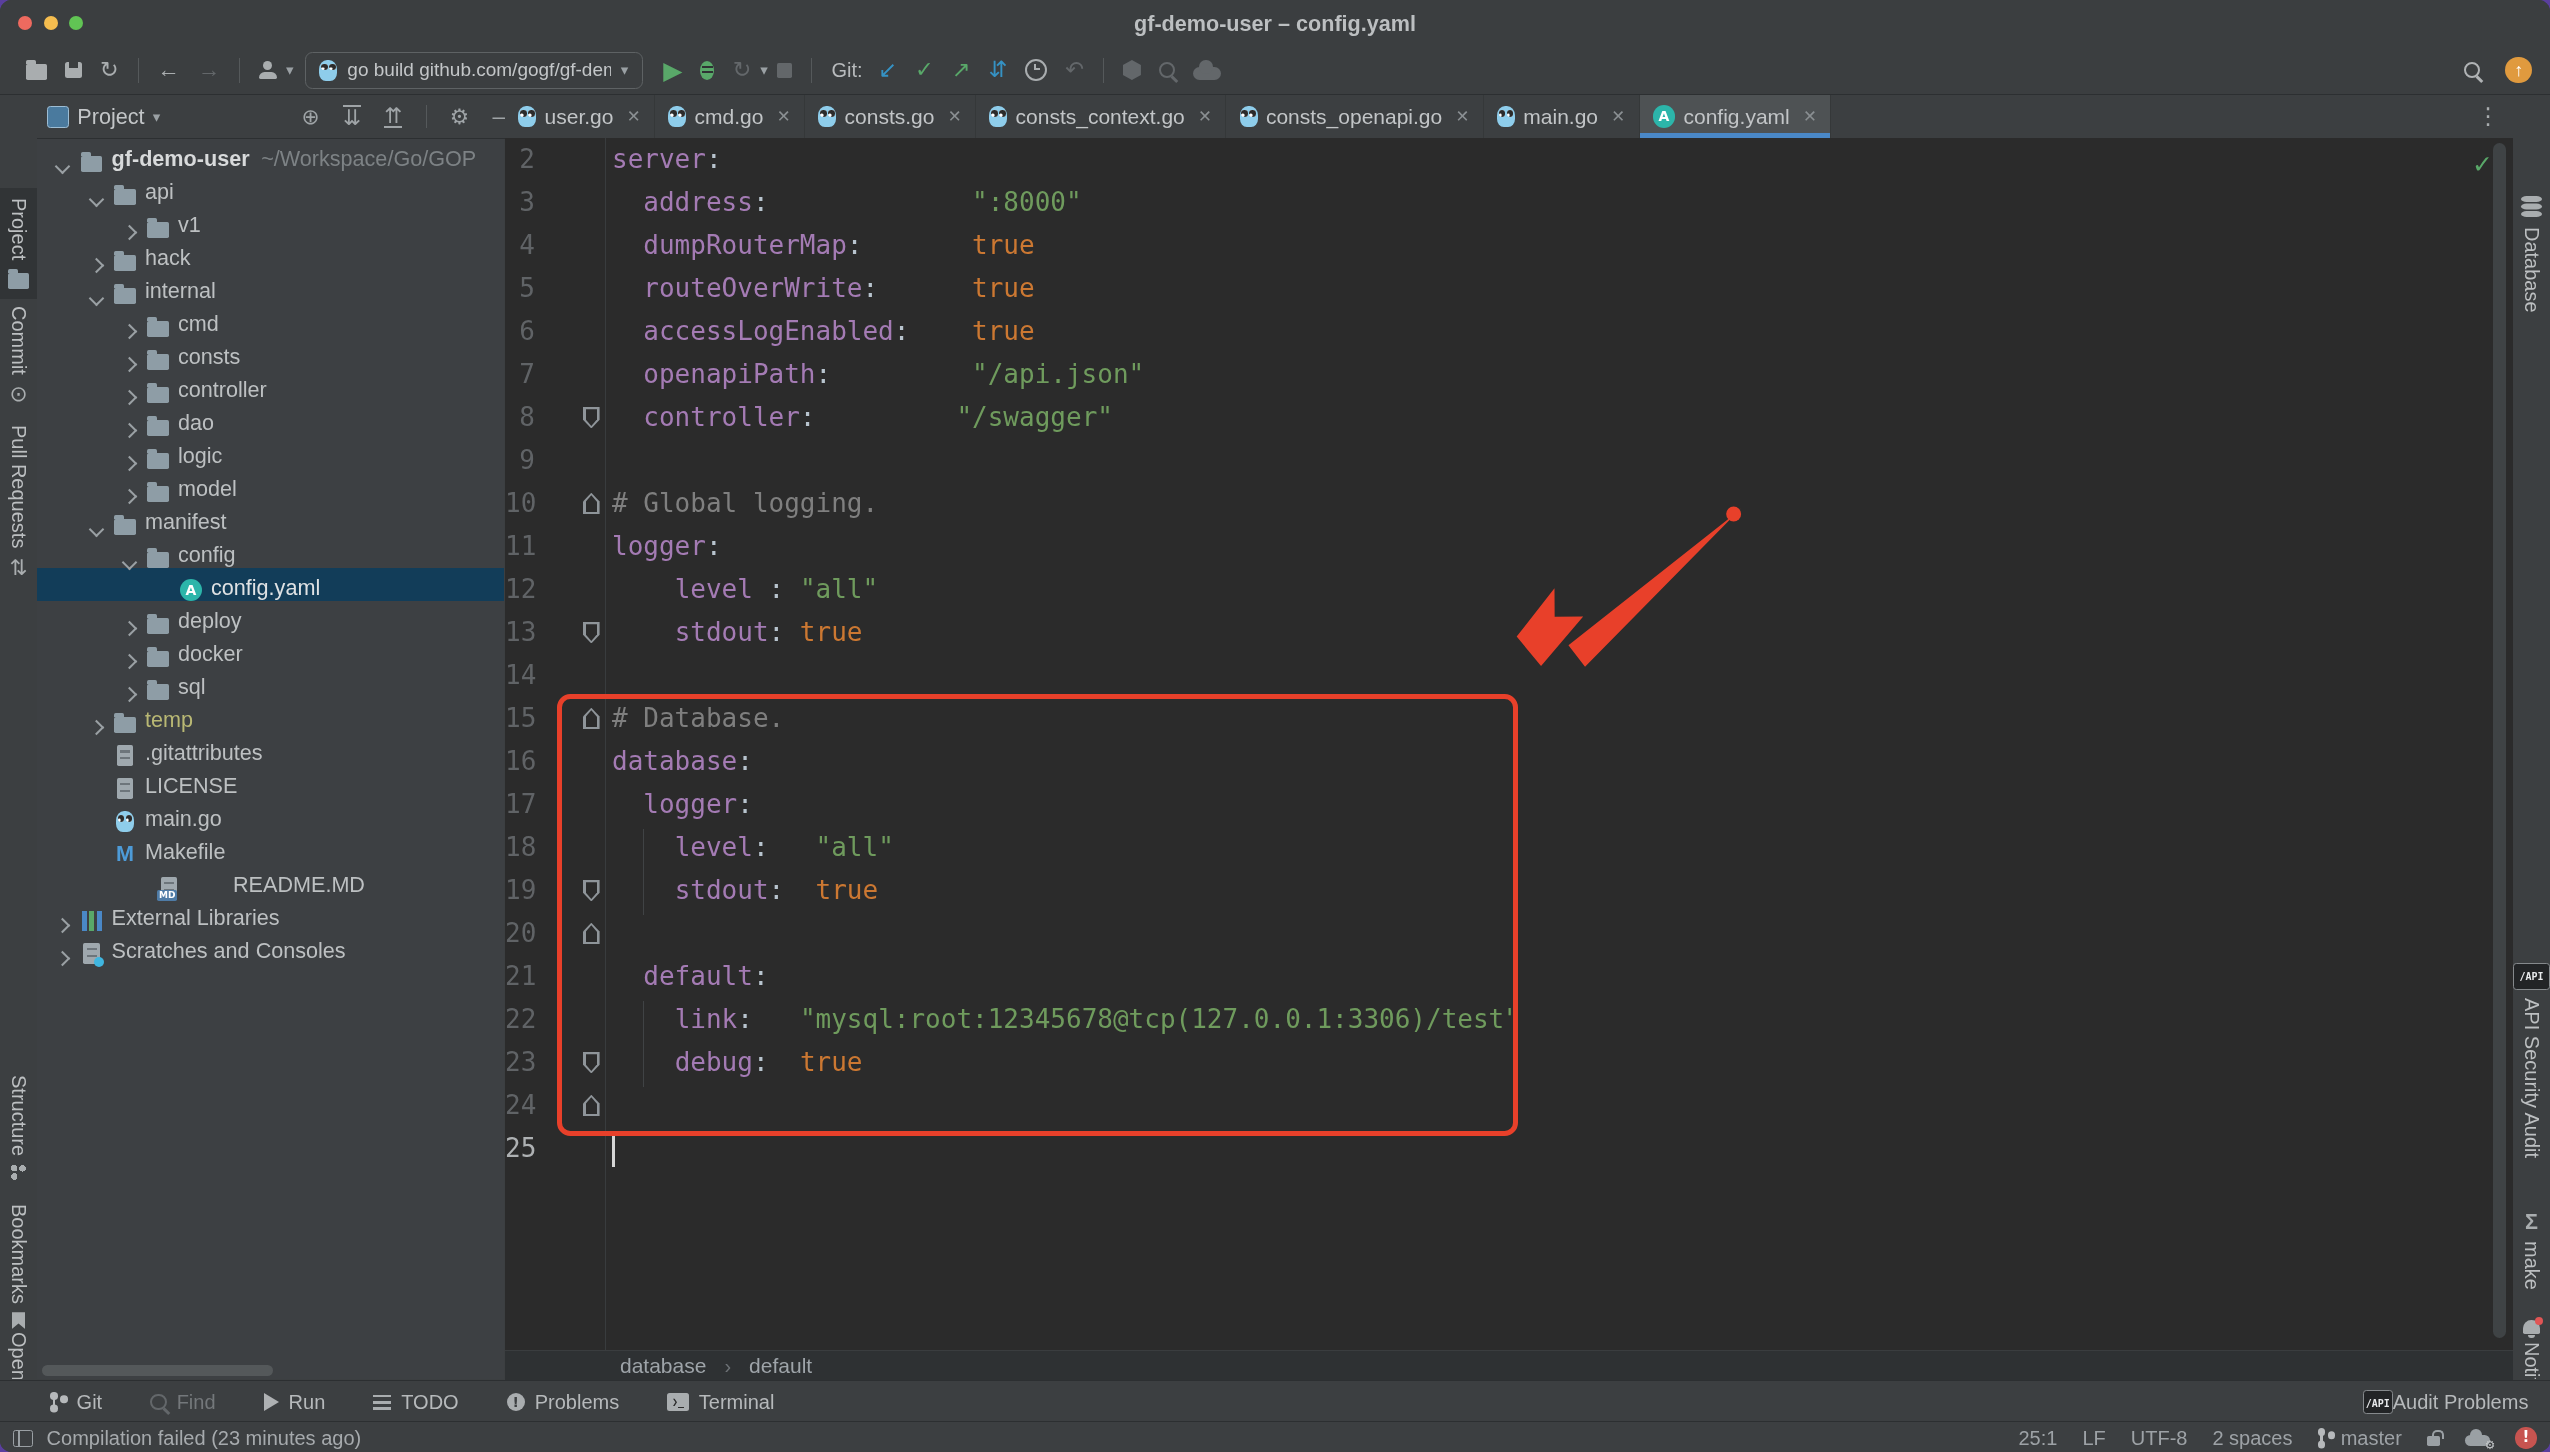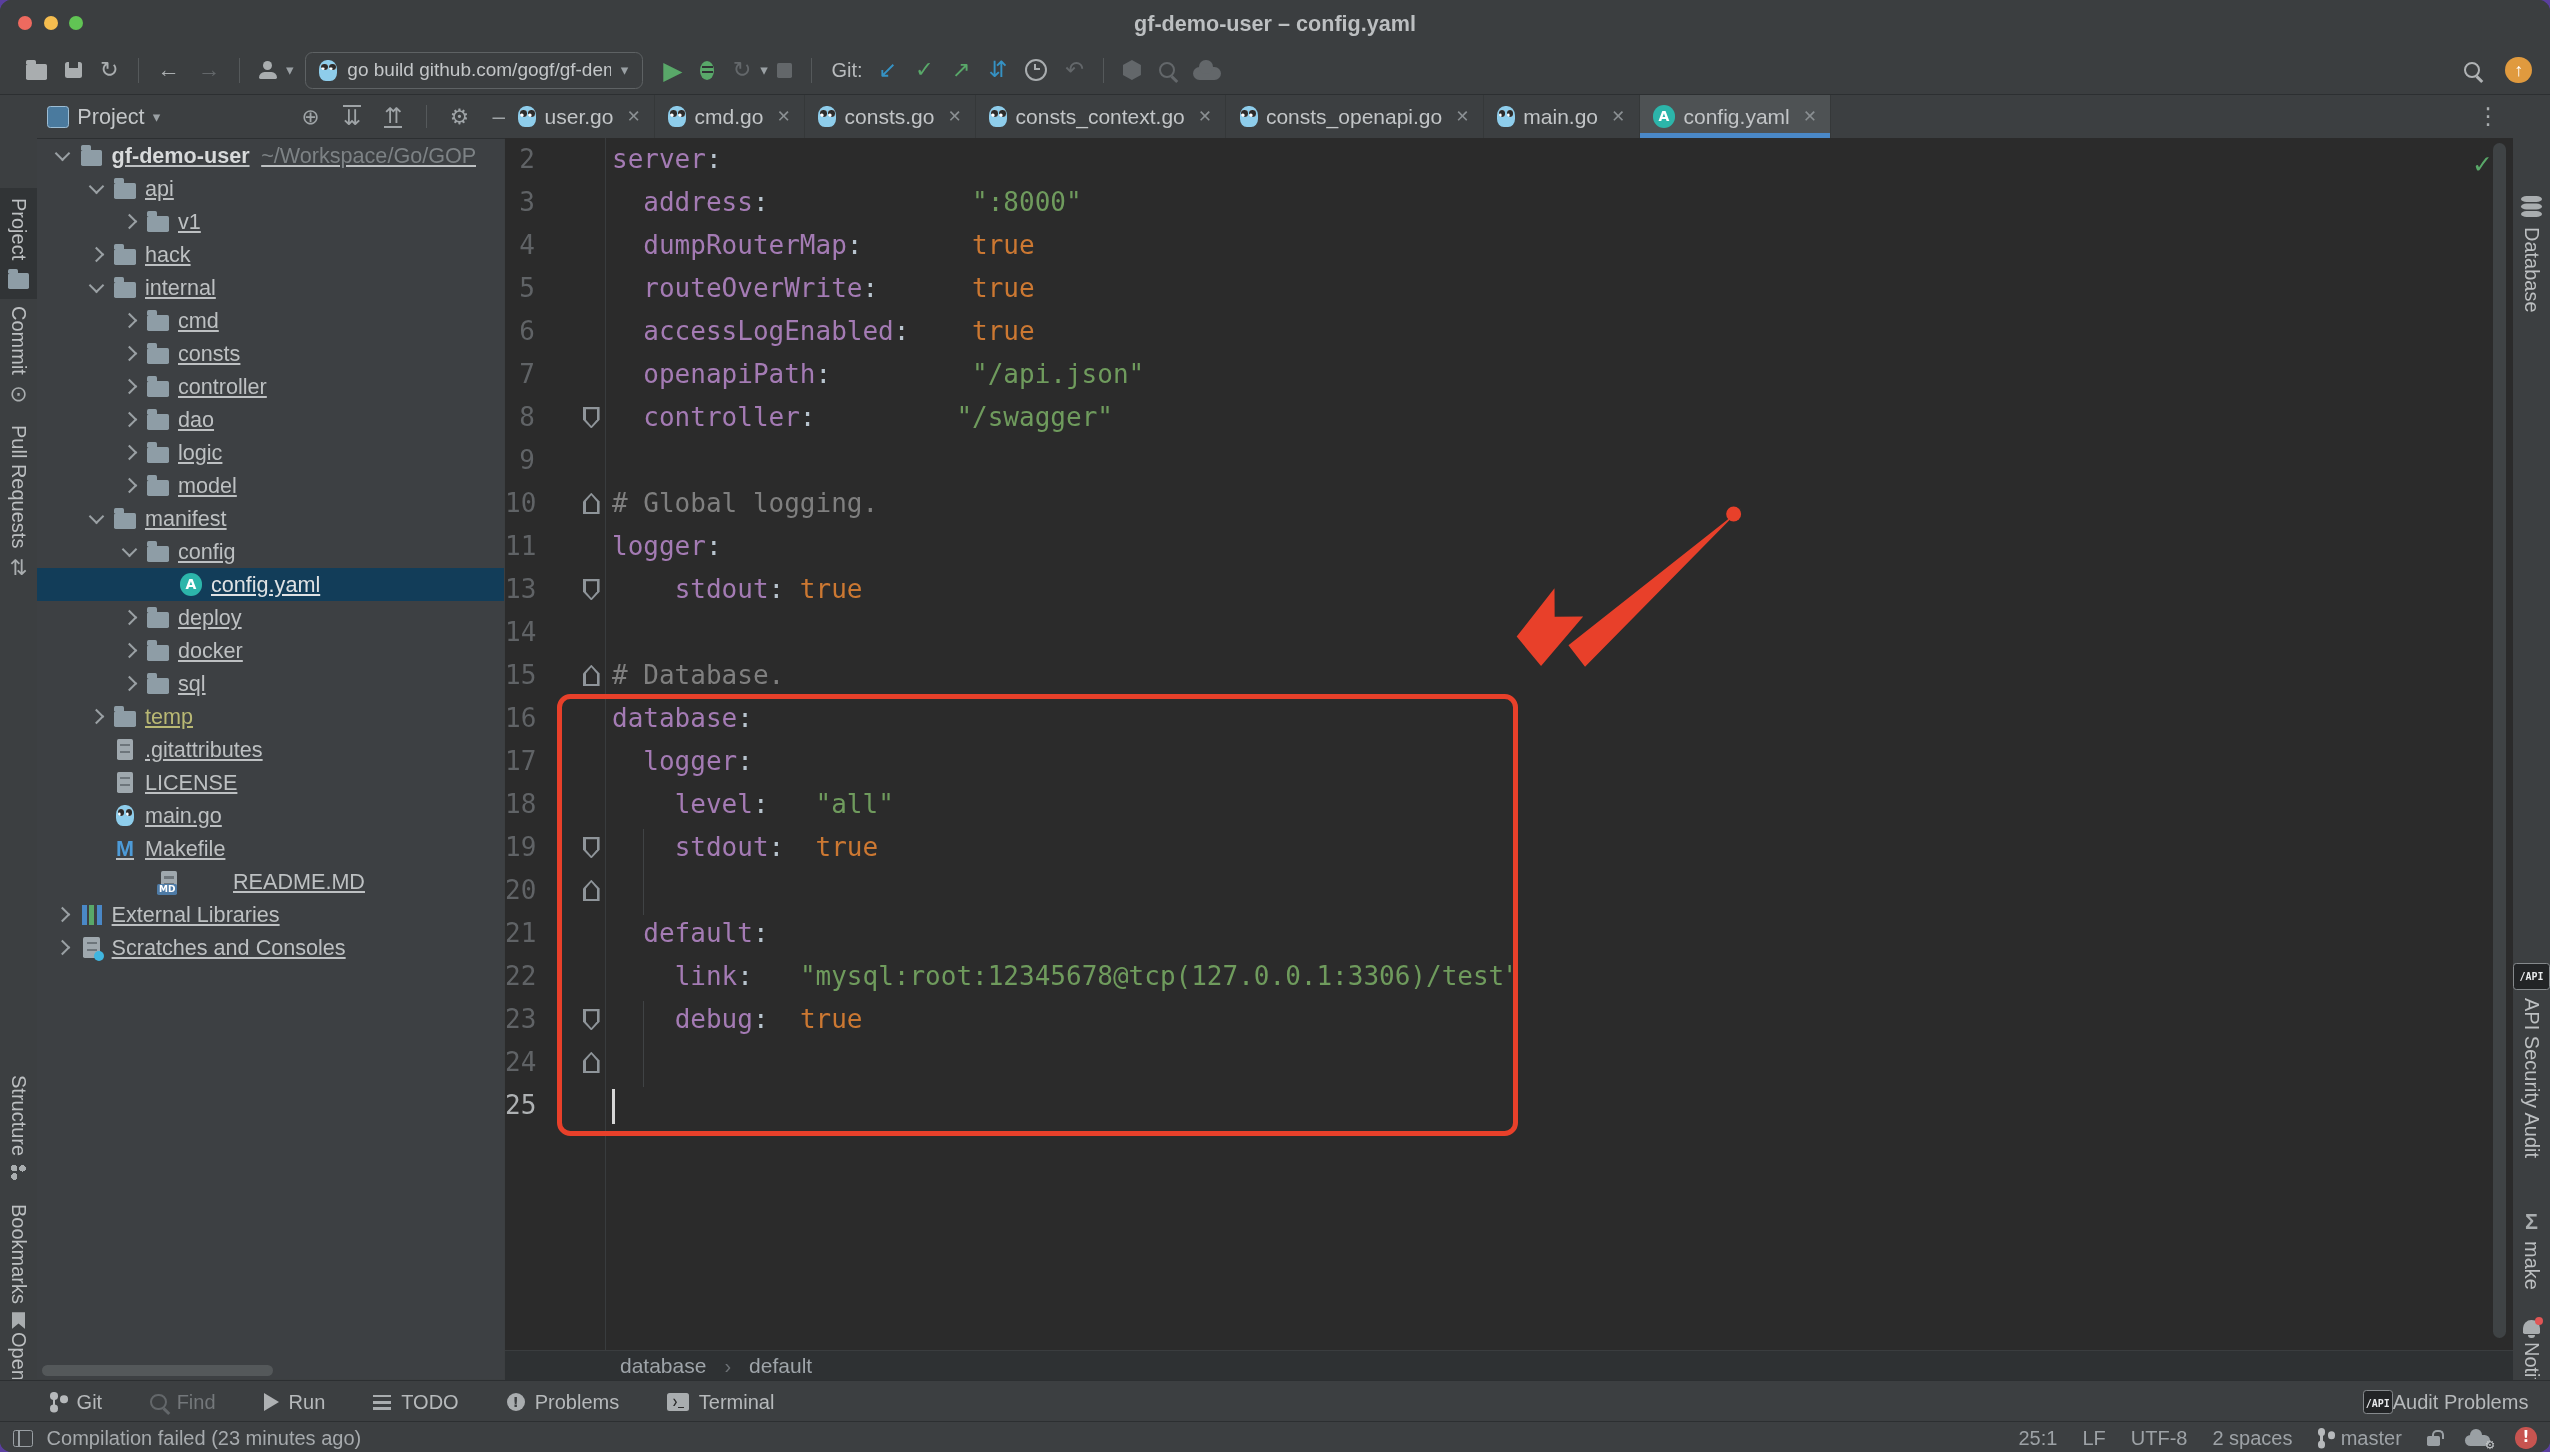--- a/index.html
+++ b/index.html
@@ -86,21 +86,21 @@
   
   .panelhead{position:absolute;left:37px;top:95px;width:467px;height:43px;background:#3c3f41;border-bottom:0.8px solid #2c2f31;
     display:flex;align-items:center;padding:0 11.6px 0 10px;color:#c3c6c8;font-size:21.6px;gap:8.3px;}
   .pvicon{width:20px;height:20px;border-radius:3.3px;background:#4a7a9e;border:1.7px solid #9dbdd4;}
   .phspace{flex:1}
   .ph{font-size:21.6px;color:#9fa4a7;margin-left:15px;line-height:1;}
   .ph.bar-t{border-top:2.5px solid #9fa4a7;}
   .ph.bar-b{border-bottom:2.5px solid #9fa4a7;}
   .phsep{width:0.8px;height:23px;background:#55595b;margin-left:15px;}
   .tree{position:absolute;left:37px;top:139px;width:467px;bottom:73px;background:#3d4043;overflow:hidden;}
-  .trow{height:33px;display:flex;align-items:center;white-space:nowrap;color:#bdc0c2;font-size:21.6px;text-decoration:underline;}
+  .trow{height:33px;display:flex;align-items:flex-end;white-space:nowrap;color:#bdc0c2;font-size:21.6px;}
   .trow.selected{background:#123d59;color:#dfe2e4;}
   .trow .cell{width:28px;flex:none;display:flex;justify-content:center;}
   .chev{width:9px;height:9px;border-right:2.5px solid #9aa0a4;border-bottom:2.5px solid #9aa0a4;}
   .chev.r{transform:rotate(-45deg);}
   .chev.d{transform:rotate(45deg);margin-top:-3.3px;}
   .trow .icn{width:30px;flex:none;display:flex;justify-content:center;margin-right:5px;}
   .trow .rootpath{color:#7d8285;margin-left:11.6px;overflow:hidden;}
   .trow.excluded{color:#b9b874;}
   .trow .b{font-weight:700;color:#d8dadb;}
   .ic-doc{width:16.6px;height:21px;background:#9fa8ae;border-radius:1.7px;}
@@ -588,20 +588,24 @@
         <div class="crow">
           <span class="num">10</span>
           <span class="fm up"></span>
           <span class="code"><span class="c"># Global logging.</span></span>
         </div>
         <div class="crow">
           <span class="num">11</span>
           <span class="code"><span class="k">logger</span><span class="p">:</span></span>
         </div>
         <div class="crow">
+          <span class="num">12</span>
+          <span class="code"><span>    </span><span class="k">level</span><span> </span><span class="p">:</span><span> </span><span class="s">"all"</span></span>
+        </div>
+        <div class="crow">
           <span class="num">13</span>
           <span class="fm down"></span>
           <span class="code"><span>    </span><span class="k">stdout</span><span class="p">:</span><span> </span><span class="b">true</span></span>
         </div>
         <div class="crow">
           <span class="num">14</span>
           <span class="code"></span>
         </div>
         <div class="crow">
           <span class="num">15</span>

